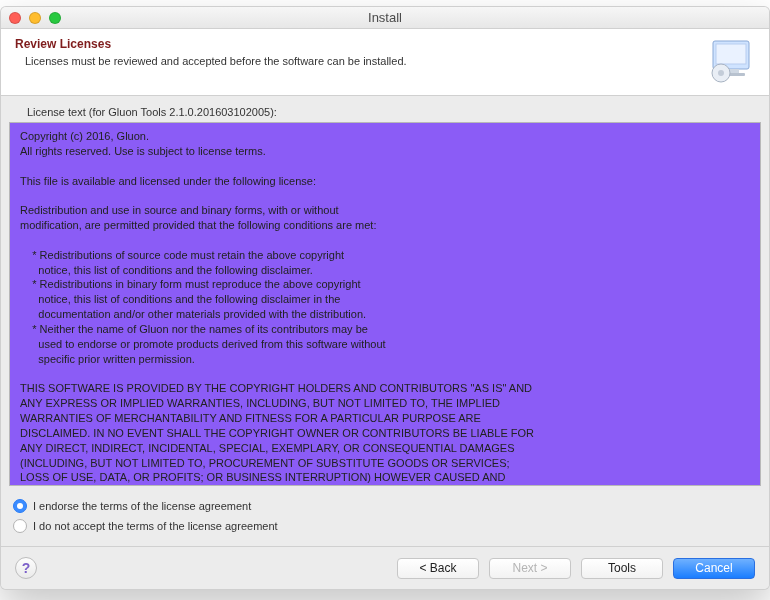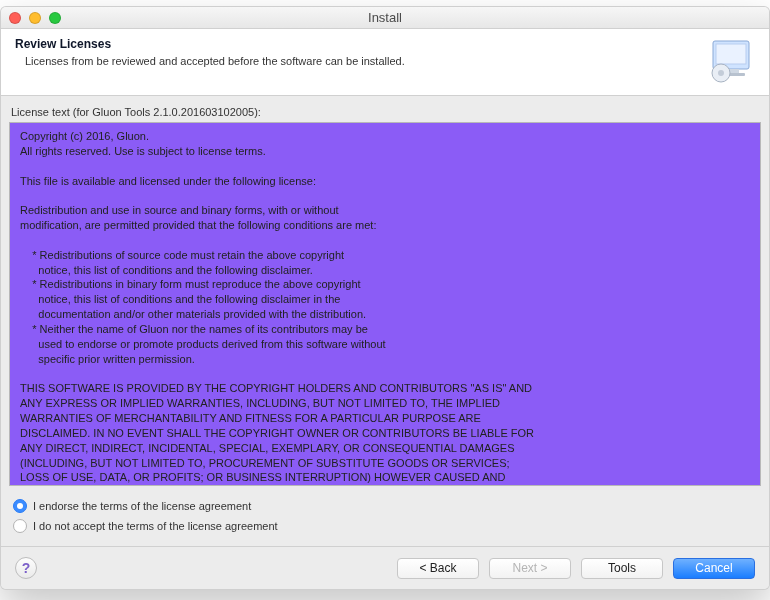--- a/index.html
+++ b/index.html
@@ -51,36 +51,36 @@
     .header {
       background:#fff;
       border-bottom:1px solid #d0d0d0;
       padding: 8px 14px 10px;
       display:flex;
       align-items:flex-start;
       gap:10px;
     }
     .header-text{flex:1;}
     .header h2{
-      font-size:12px; font-weight:bold; color:#0f172a;
+      font-size:12px; font-weight:bold; color:#7f1d1d;
       margin-bottom:4px;
     }
     .header p{
       font-size:11px; color:#333; margin-left:10px;
     }
     .header-icon{width:48px;height:48px;flex-shrink:0;}
     .content{
       flex:1;
       padding:6px 8px;
       display:flex;
       flex-direction:column;
       overflow:hidden;
     }
     .license-label{
-      font-size:11px; color:#333; padding:4px 4px 4px 2px;
+      font-size:11px; color:#333; padding:4px 4px 4px 2px;margin-left:16px;
     }
     .license-box{
       flex:1;
       background:#8b5cf6;
       border:1px solid #b8b8b8;
       border-radius:0;
       padding:6px 10px 6px 10px;
       overflow-y:auto;
       font-size:11px;
       line-height:1.35;
@@ -146,21 +146,21 @@
       <div class="tl-btn tl-close"></div>
       <div class="tl-btn tl-min"></div>
       <div class="tl-btn tl-zoom"></div>
     </div>
     <div class="titlebar-title">Install</div>
   </div>
 
   <div class="header">
     <div class="header-text">
       <h2>Review Licenses</h2>
-      <p>Licenses from be reviewed and accepted before the software can be installed.</p>
+      <p>Licenses must be reviewed and accepted before the software can be installed.</p>
     </div>
     <div class="header-icon">
       <svg viewBox="0 0 48 48" width="48" height="48">
         <rect x="6" y="4" width="36" height="28" rx="2" fill="#cfe3ff" stroke="#8aa9d6"></rect>
         <rect x="9" y="7" width="30" height="20" fill="#eaf2ff" stroke="#b8cdef"></rect>
         <rect x="16" y="32" width="16" height="4" fill="#cfd8e3"></rect>
         <rect x="10" y="36" width="28" height="3" rx="1" fill="#b8c2cf"></rect>
         <circle cx="14" cy="36" r="9" fill="#e9eef5" stroke="#a8b3c2"></circle>
         <circle cx="14" cy="36" r="3" fill="#c3ccd8"></circle>
       </svg>

